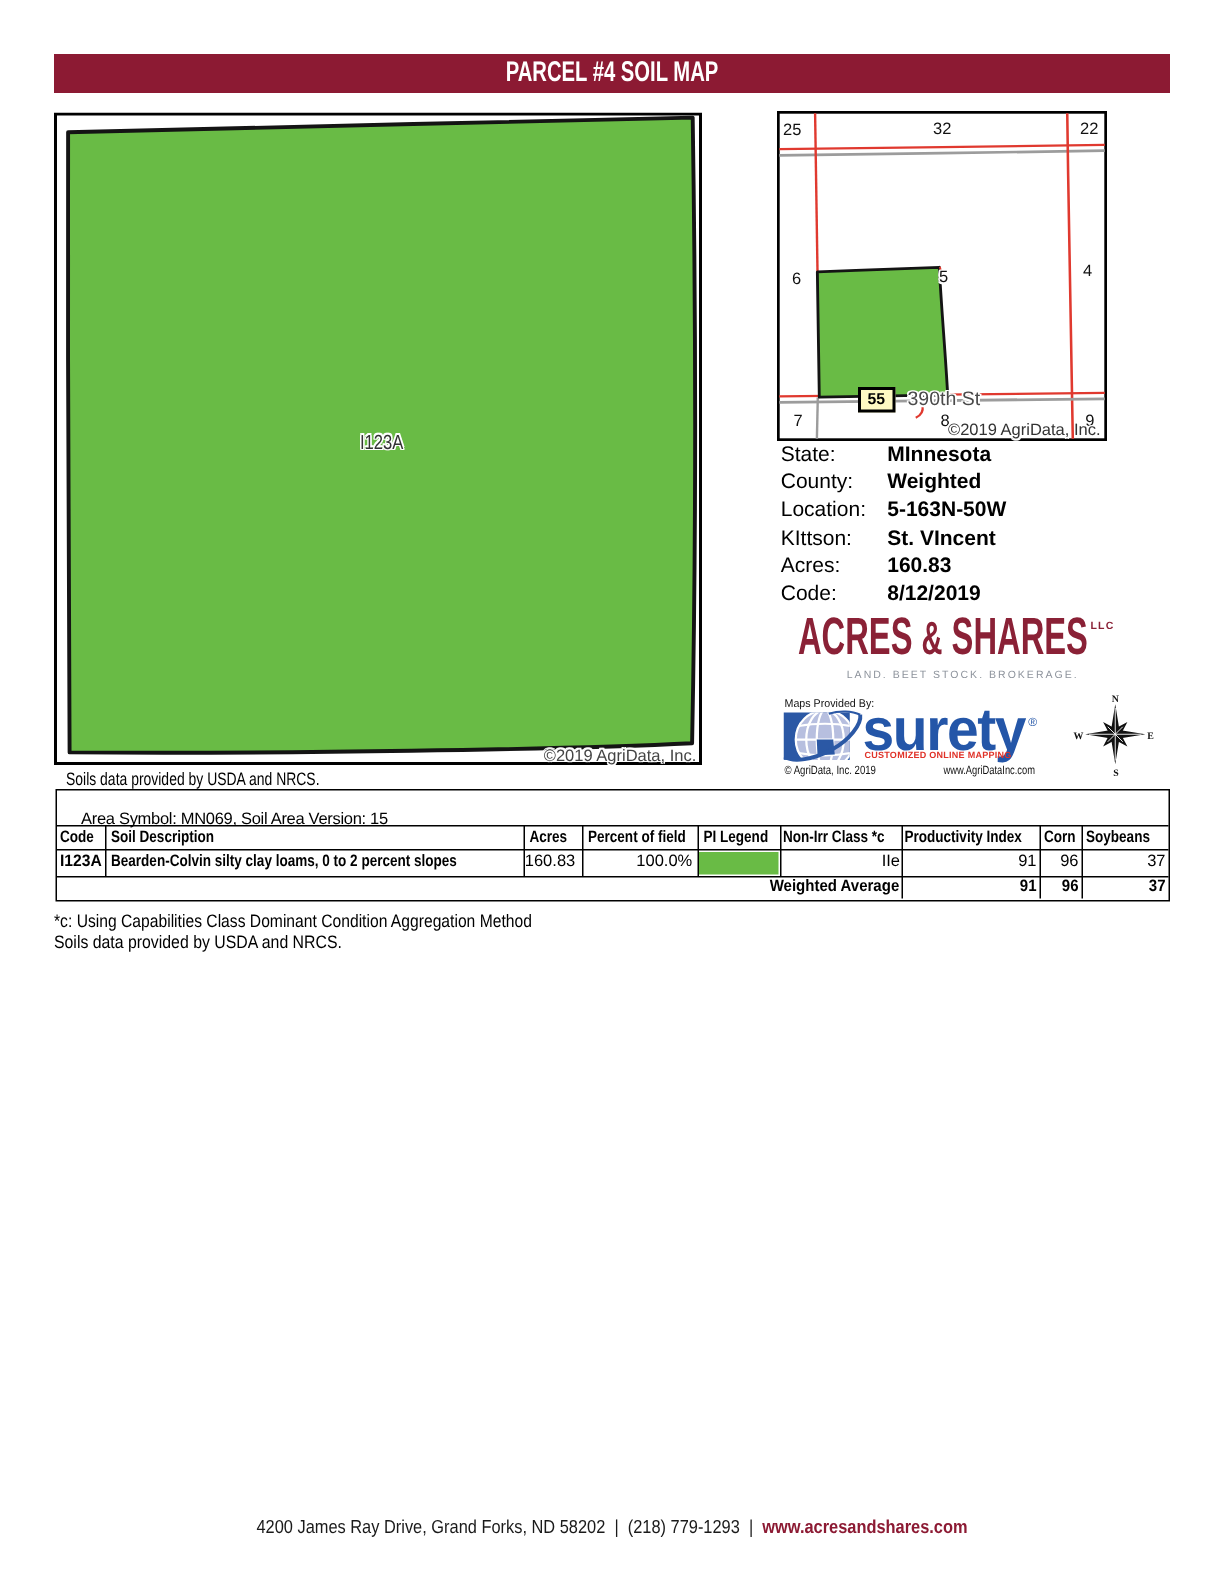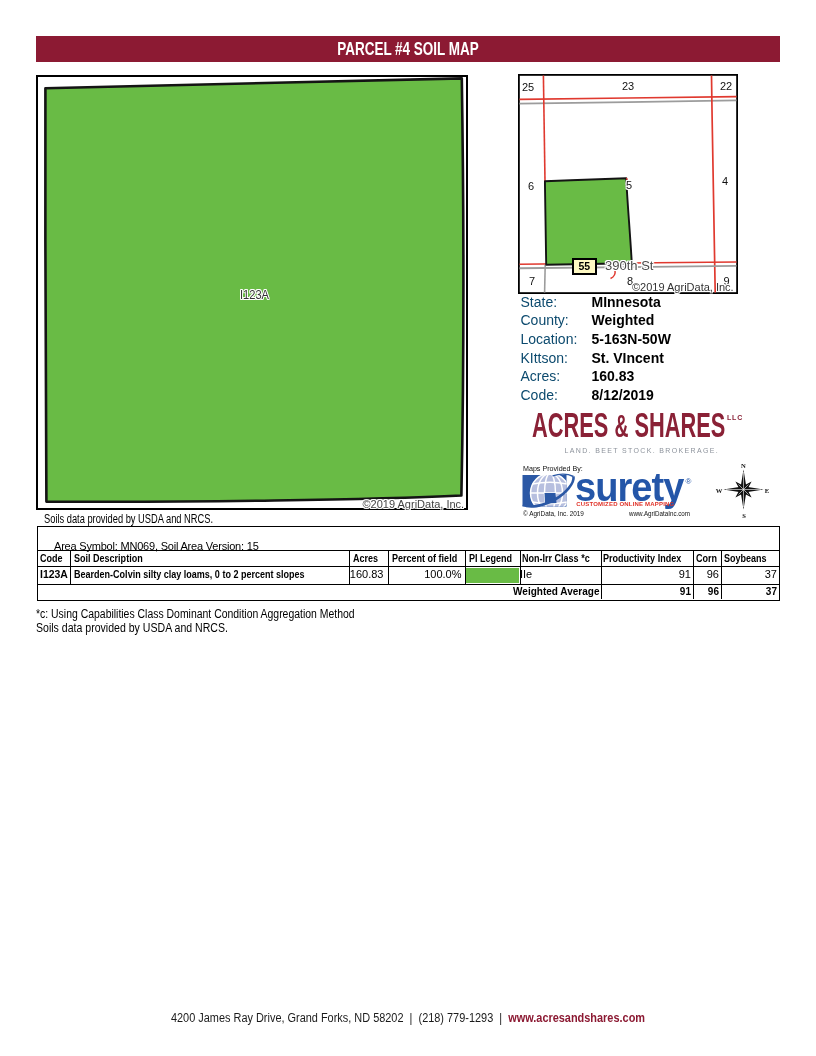--- a/index.html
+++ b/index.html
@@ -52,21 +52,21 @@
 
   <path d="M 26.9 107.2 C 55 106.2, 90 104.8, 108.2 104.2 C 109.6 132, 112.2 160, 113.8 189.3 L 28.2 190.8 C 27.7 162, 27.2 134, 26.9 107.2 Z" fill="#69bb45" stroke="#141414" stroke-width="1.9" stroke-linejoin="round"></path>
 
   <path d="M 108.6 103.8 L 110.2 110.5" fill="none" stroke="#e0392f" stroke-width="1.2"></path>
 
   <path d="M 97 196.5 q 1 5.5 -4.5 8" fill="none" stroke="#e0392f" stroke-width="1.5"></path>
 </svg>
 
 <div class="abs" style="left:522px;top:81px;font-size:11px;color:#111;">25</div>
 
-<div class="abs" style="left:622px;top:80px;font-size:11px;color:#111;">23</div>
+<div class="abs" style="left:622px;top:80px;font-size:11px;color:#111;">32</div>
 
 <div class="abs" style="left:720px;top:80px;font-size:11px;color:#111;">22</div>
 
 <div class="abs" style="left:528px;top:180px;font-size:11px;color:#111;">6</div>
 
 <div class="abs halo" style="left:626px;top:178.5px;font-size:11px;color:#111;">5</div>
 
 <div class="abs" style="left:722px;top:175px;font-size:11px;color:#111;">4</div>
 
 <div class="abs" style="left:529px;top:275px;font-size:11px;color:#111;">7</div>
@@ -74,21 +74,21 @@
 <div class="abs" style="left:627px;top:275px;font-size:11px;color:#111;">8</div>
 
 <div class="abs" style="left:723.5px;top:274.5px;font-size:11px;color:#111;">9</div>
 
 <div class="abs" style="left:571.5px;top:257.5px;width:21.5px;height:13px;background:#fef9c3;border:2px solid #000;font-weight:bold;font-size:10.5px;text-align:center;line-height:13px;">55</div>
 
 <div class="abs halo" style="left:605px;top:258px;font-size:13px;color:#4a4a4a;">390th St</div>
 
 <div class="abs halo" style="left:632px;top:281px;font-size:11px;color:#333;">©2019 AgriData, Inc.</div>
 
-<div class="abs" style="left:520.5px;top:292.8px;font-size:14px;color:#0c4a6e;line-height:18.6px;">
+<div class="abs" style="left:520.5px;top:292.8px;font-size:14px;color:#000000;line-height:18.6px;">
 
   <div>State:</div>
 
   <div>County:</div>
 
   <div>Location:</div>
 
   <div>KIttson:</div>
 
   <div>Acres:</div>
@@ -200,21 +200,21 @@
   <div class="abs cx" style="left:431.4px;top:24.7px;">PI Legend</div>
   <div class="abs cx" style="left:484.4px;top:24.7px;">Non-Irr Class *c</div>
   <div class="abs cx" style="left:565.7px;top:24.7px;">Productivity Index</div>
   <div class="abs cx" style="left:658.7px;top:24.7px;">Corn</div>
   <div class="abs cx" style="left:686.5px;top:24.7px;">Soybeans</div>
 
   <div class="abs" style="left:2px;top:40.8px;transform:scaleX(0.95);transform-origin:0 50%;white-space:nowrap;">I123A</div>
   <div class="abs cx" style="left:36.8px;top:40.8px;">Bearden-Colvin silty clay loams, 0 to 2 percent slopes</div>
   <div class="abs num" style="left:311px;top:40.8px;width:35px;text-align:right;">160.83</div>
   <div class="abs num" style="left:350px;top:40.8px;width:74px;text-align:right;">100.0%</div>
-  <div class="abs num" style="left:482.5px;top:40.8px;width:80px;text-align:left;">IIe</div>
+  <div class="abs num" style="left:482.5px;top:40.8px;width:80px;text-align:right;">IIe</div>
   <div class="abs num" style="left:563.5px;top:40.8px;width:90px;text-align:right;">91</div>
   <div class="abs num" style="left:655.5px;top:40.8px;width:26px;text-align:right;">96</div>
   <div class="abs num" style="left:683.5px;top:40.8px;width:56px;text-align:right;">37</div>
 
   <div class="abs cxw" style="left:300px;top:58px;width:261.5px;text-align:right;">Weighted Average</div>
   <div class="abs cxw" style="left:563.5px;top:58px;width:90px;text-align:right;">91</div>
   <div class="abs cxw" style="left:655.5px;top:58px;width:26px;text-align:right;">96</div>
   <div class="abs cxw" style="left:683.5px;top:58px;width:56px;text-align:right;">37</div>
 </div>
 

